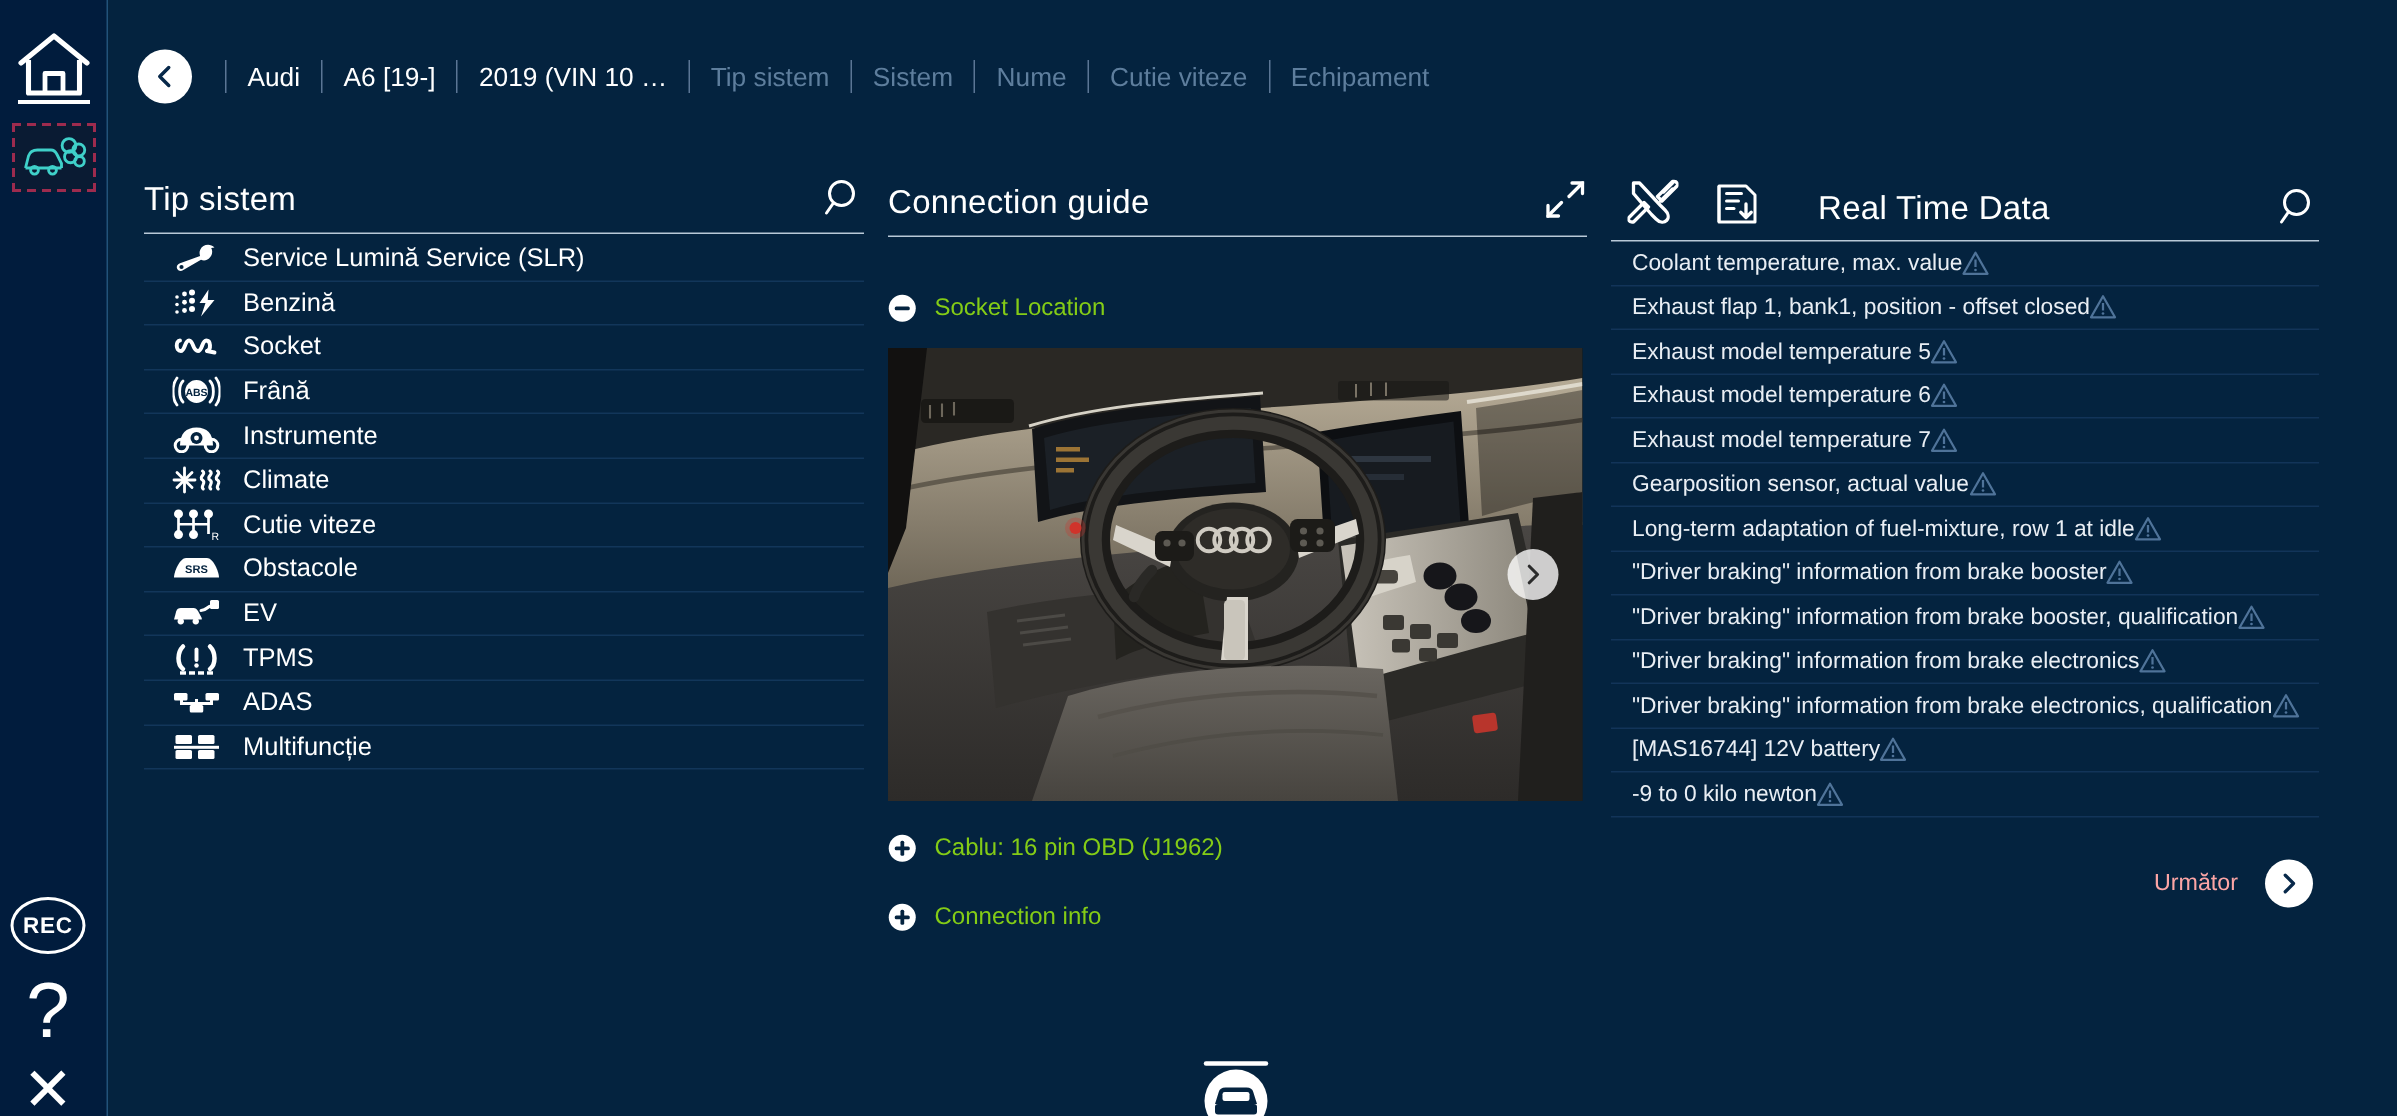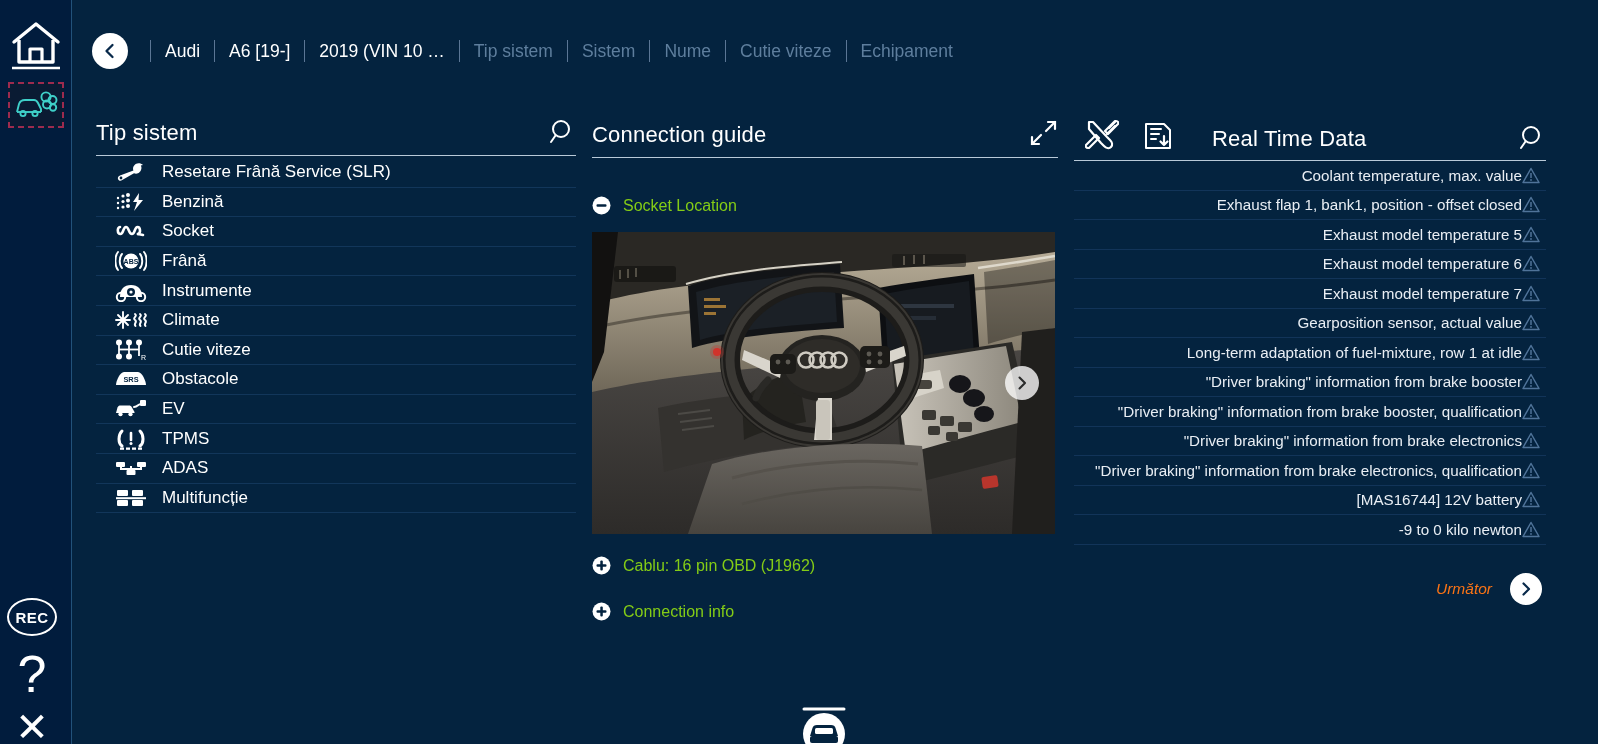--- a/index.html
+++ b/index.html
@@ -98,29 +98,29 @@
 
   
   #col3 { position: absolute; left: 1074px; top: 118px; width: 472px; }
   #rtd-head {
     display: flex; align-items: flex-end; gap: 0;
     border-bottom: 1.5px solid #b9c9d8; padding-bottom: 8px;
   }
   .rtd-ico { width: 56px; display: flex; justify-content: center; color: #fff; }
   #rtd-title { flex: 1; padding-left: 26px; }
   .rtd-row {
-    display: flex; align-items: center; justify-content: flex-end;
+    display: flex; align-items: center; justify-content: flex-start;
     height: 29.5px; border-bottom: 1px solid #123459; padding: 0 6px 0 14px;
   }
   .rtd-lbl { color: #e9eef4; font-size: 15.2px; white-space: nowrap; }
   .next-bar {
     display: flex; align-items: center; justify-content: flex-end;
     gap: 18px; margin-top: 28px; padding-right: 4px;
   }
-  .next-lbl { color: #f97316; font-size: 15.5px; font-style: italic; }
+  .next-lbl { color: #fca5a5; font-size: 15.5px; }
   .next-circ {
     width: 32px; height: 32px; border-radius: 50%; background: #fff;
     display: flex; align-items: center; justify-content: center;
   }
 
   
   #bottom-ico {
     position: absolute; left: 796px; top: 700px;
     width: 56px; height: 44px; overflow: hidden;
   }
@@ -204,21 +204,21 @@
 
   <div id="list1">
 
     <div class="sys-row">
       <span class="sys-ico">
         <svg width="30" height="20" viewBox="0 0 30 20">
           <path d="M27 3 C24 0 19 1 17.5 4.5 C16.8 6 17 7.4 17.4 8.6 L4 13.5 C2 14.2 1.4 16 2.2 17.4 C3 18.8 4.8 19 6.2 18 L18 11.2 C19.2 11.8 20.8 11.8 22 11.2 C25 9.8 26.4 6 24.8 3.4 Z" fill="#fff"></path>
           <circle cx="5" cy="16" r="1.4" fill="#04233f"></circle>
         </svg>
       </span>
-      <span class="sys-lbl">Resetare Frână Service (SLR)</span>
+      <span class="sys-lbl">Service Lumină Service (SLR)</span>
     </div>
 
     <div class="sys-row">
       <span class="sys-ico">
         <svg width="32" height="20" viewBox="0 0 32 20">
           <g fill="#fff">
             <circle cx="3" cy="6" r="1.2"></circle>
               <circle cx="8" cy="4" r="1.6"></circle>
               <circle cx="13" cy="3" r="2"></circle>
             <circle cx="3" cy="11" r="1.2"></circle>

